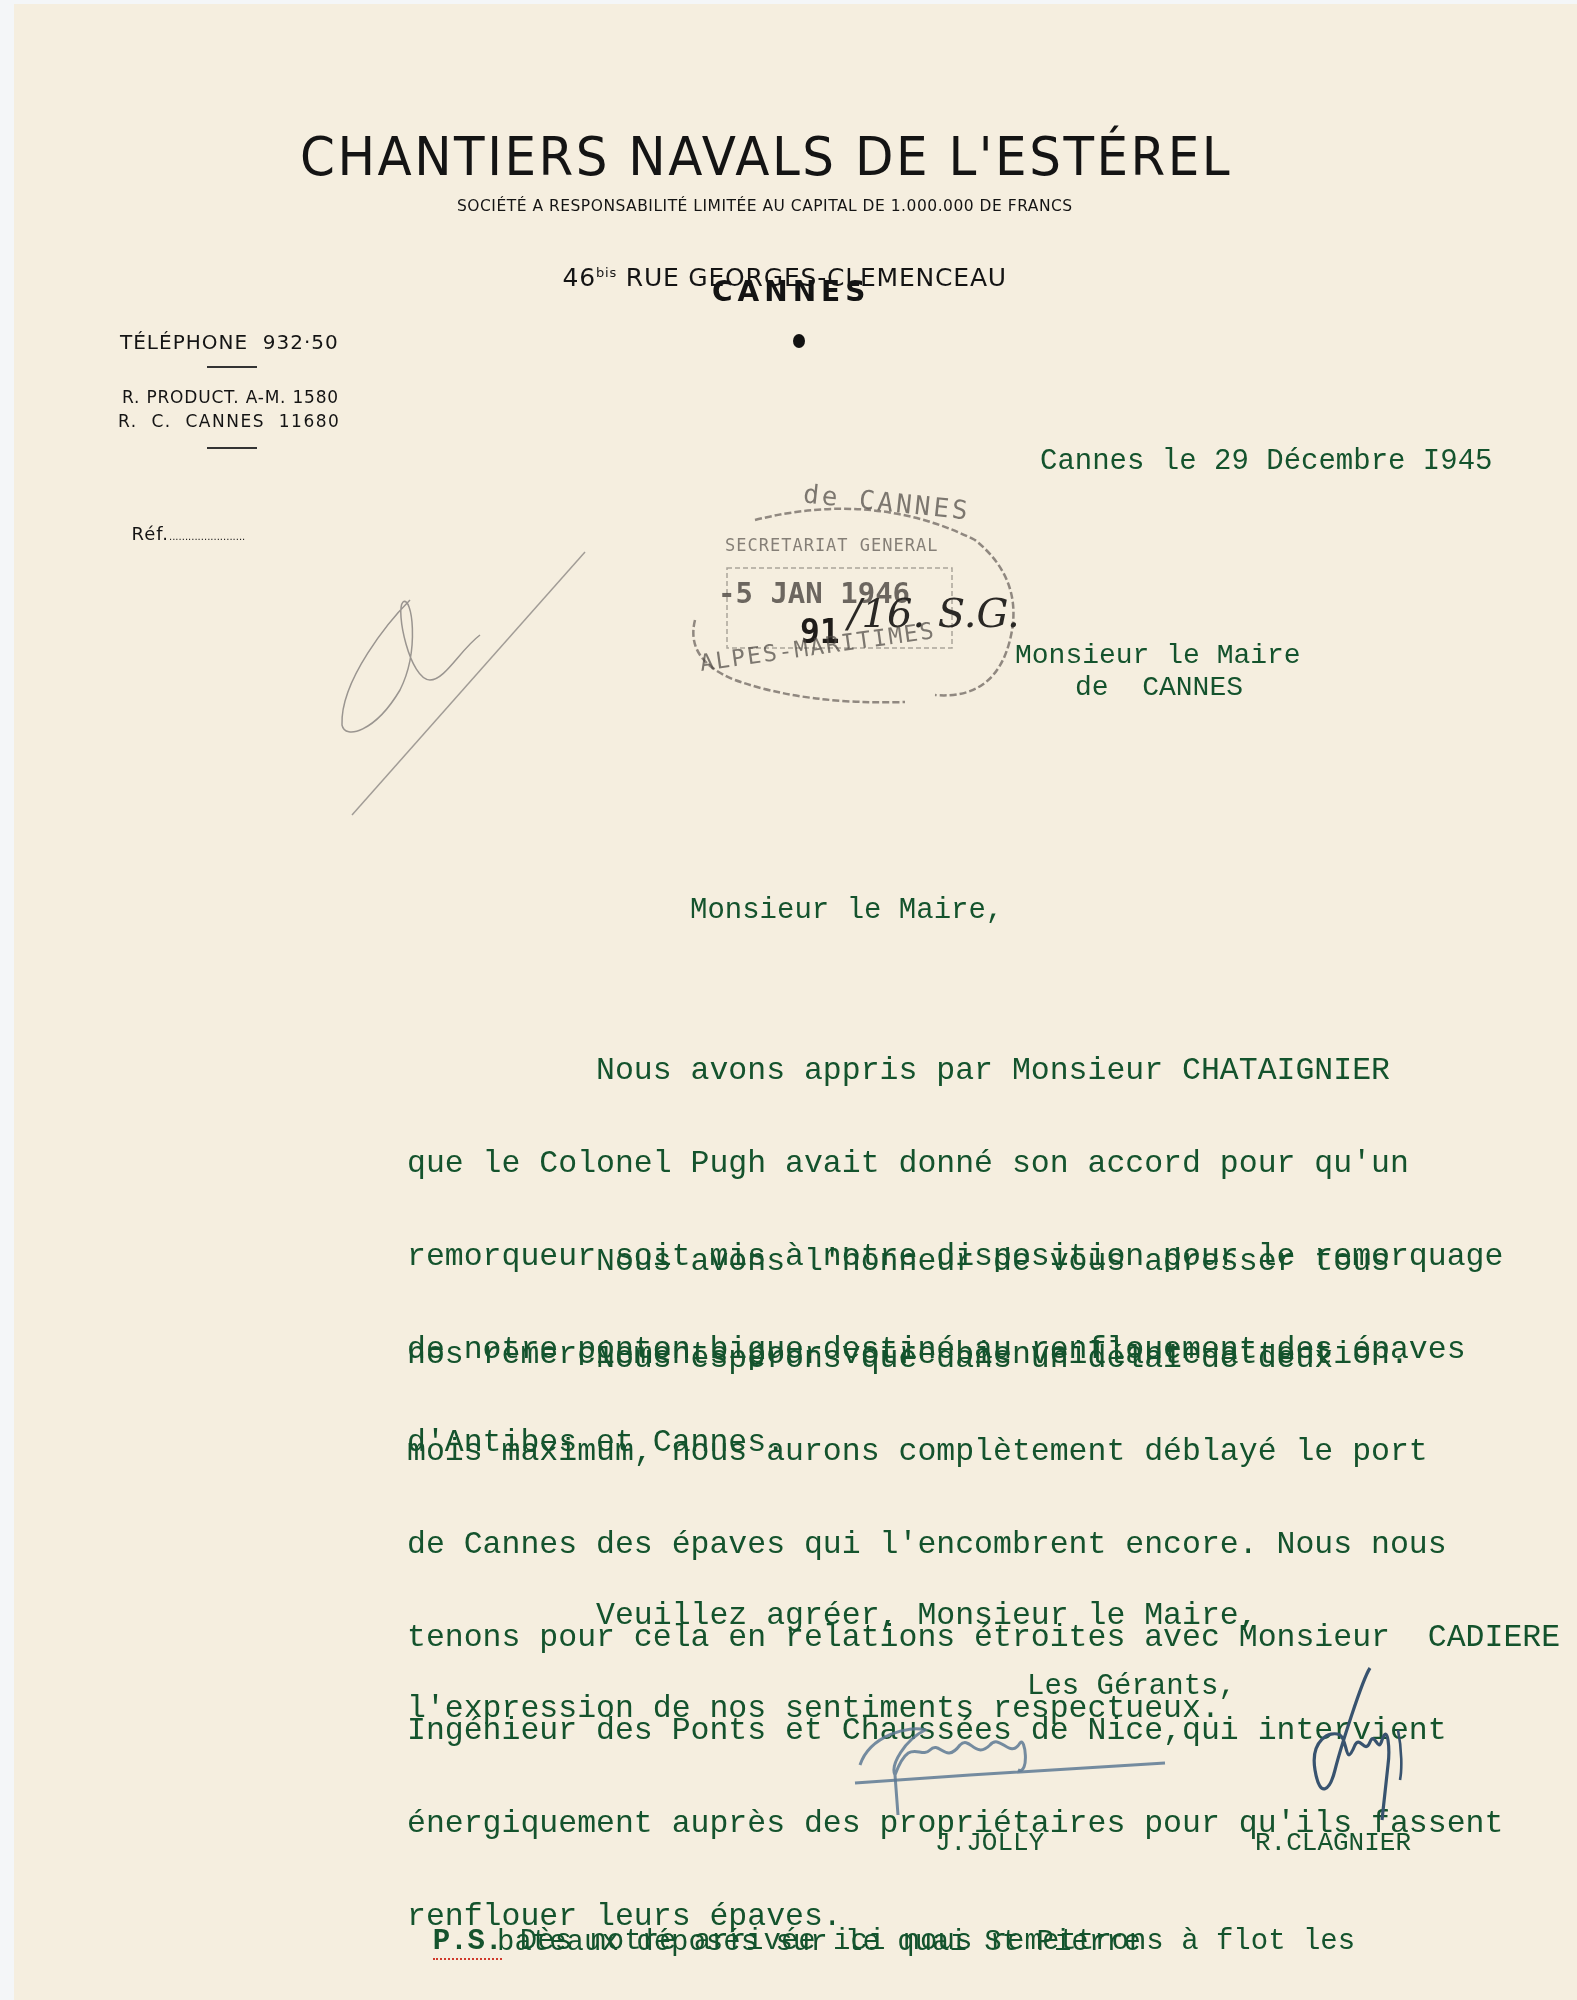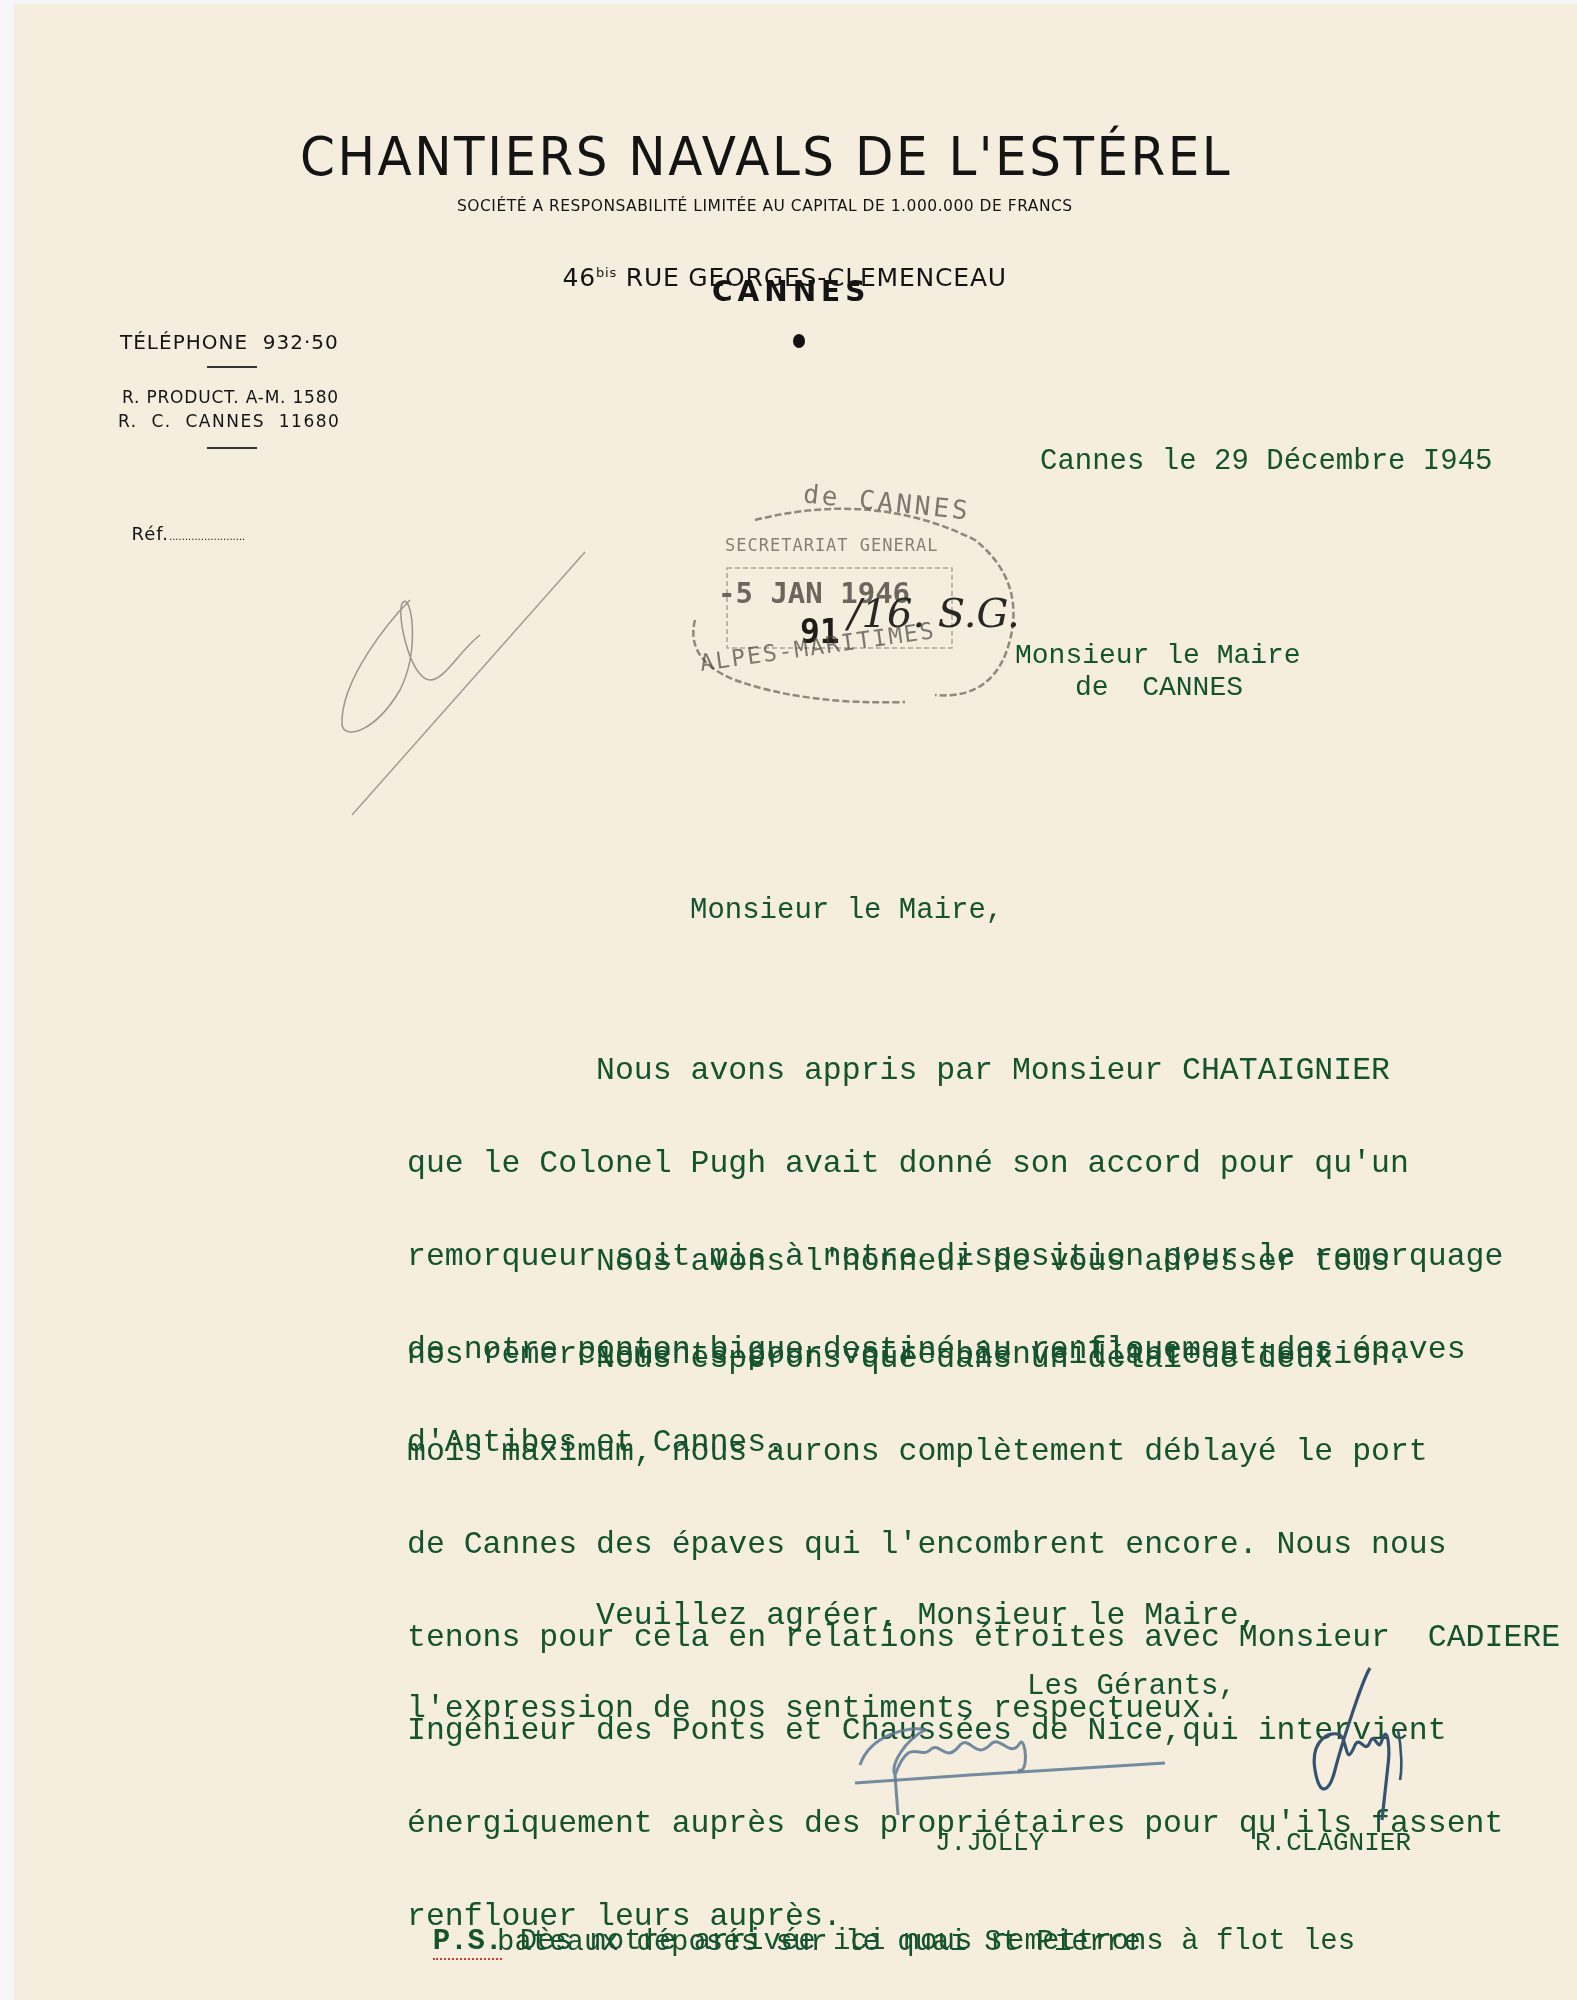--- a/index.html
+++ b/index.html
@@ -82,21 +82,21 @@
   <div>nos remerciements pour votre bienveillante attention.</div>
 </div>
 
 <div class="abs type" style="left:407px; top:1281px;">
   <div>          Nous espérons que dans un délai de deux</div>
   <div>mois maximum, nous aurons complètement déblayé le port</div>
   <div>de Cannes des épaves qui l'encombrent encore. Nous nous</div>
   <div>tenons pour cela en relations étroites avec Monsieur  CADIERE</div>
   <div>Ingénieur des Ponts et Chaussées de Nice,qui intervient</div>
   <div>énergiquement auprès des propriétaires pour qu'ils fassent</div>
-  <div>renflouer leurs auprès.</div>
+  <div>renflouer leurs épaves.</div>
 </div>
 
 <div class="abs type" style="left:407px; top:1538px;">
   <div>          Veuillez agréer, Monsieur le Maire,</div>
   <div>l'expression de nos sentiments respectueux.</div>
 </div>
 
 <div class="abs type" style="left:1027px; top:1634px; font-size:29px;margin-top:37px;">Les Gérants,</div>
 
 <svg style="left:850px; top:1705px;" width="330" height="120">

